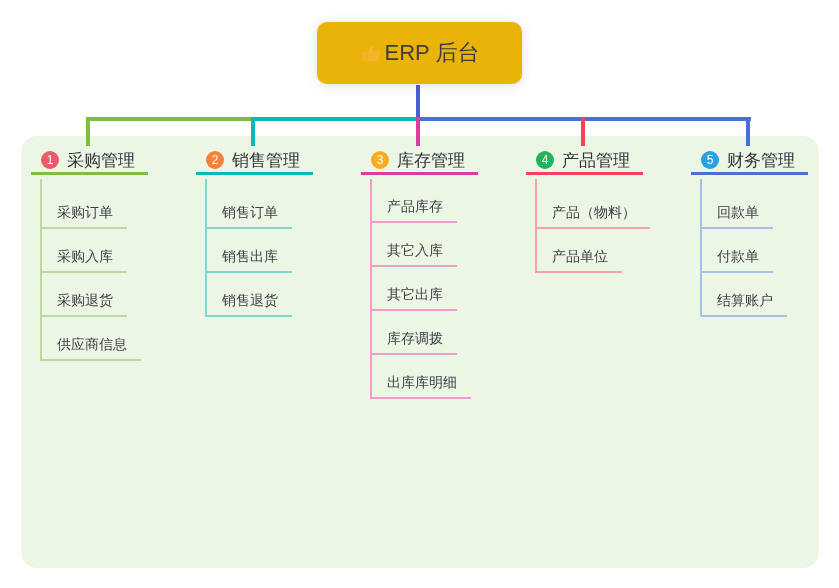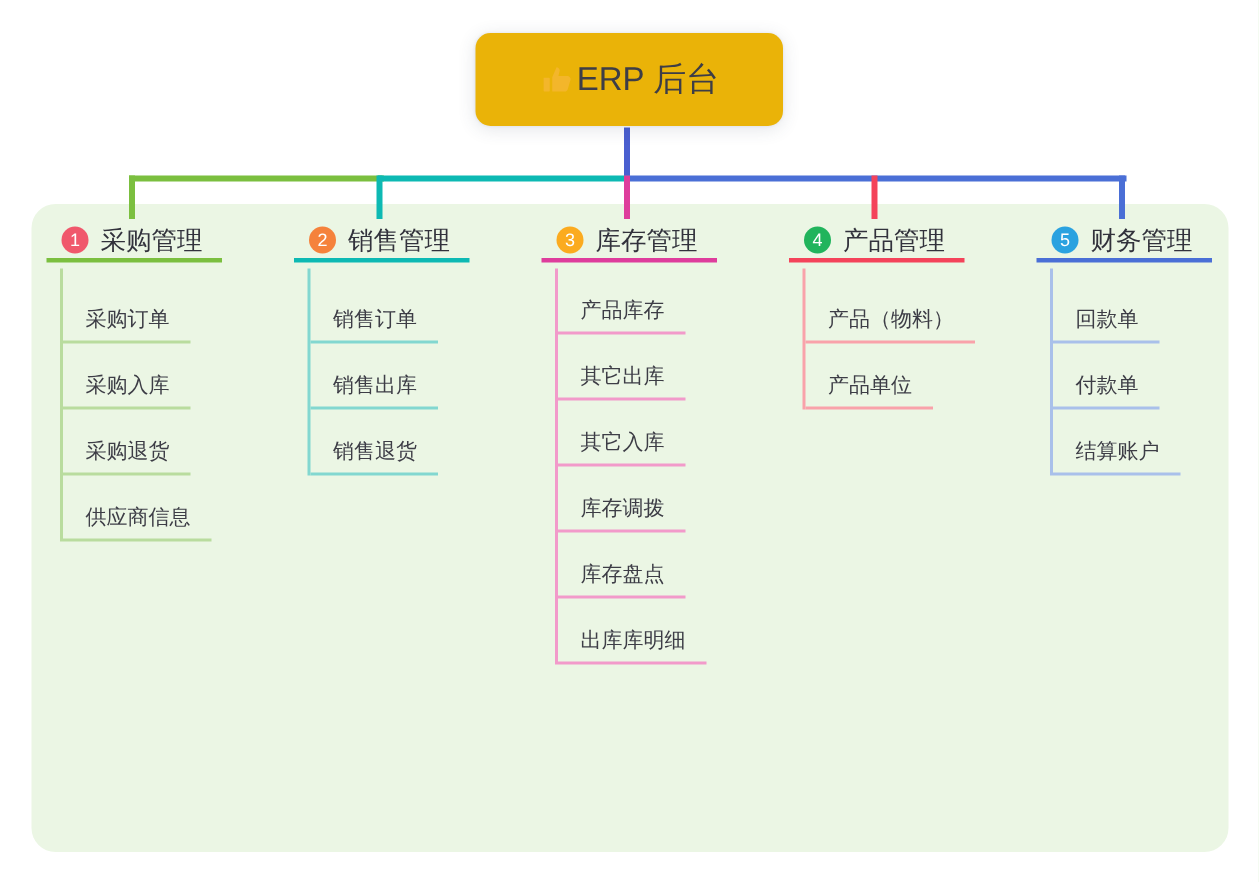--- a/index.html
+++ b/index.html
@@ -121,30 +121,27 @@
       <div class="branch-col" style="left: 361px;">
         <div class="branch-header" style="border-bottom-color: rgb(222, 61, 156);">
           <span class="badge" style="background: rgb(251, 171, 31);">3</span>
           <span>库存管理</span>
         </div>
         <div class="branch-items" style="border-left-color: rgb(242, 154, 202);">
           <div class="branch-item" style="border-bottom-color: rgb(242, 154, 202);">
             <span>产品库存</span>
           </div>
           <div class="branch-item" style="border-bottom-color: rgb(242, 154, 202);">
+            <span>其它入库</span>
+          </div>
+          <div class="branch-item" style="border-bottom-color: rgb(242, 154, 202);">
             <span>其它出库</span>
           </div>
           <div class="branch-item" style="border-bottom-color: rgb(242, 154, 202);">
-            <span>其它入库</span>
-          </div>
-          <div class="branch-item" style="border-bottom-color: rgb(242, 154, 202);">
             <span>库存调拨</span>
-          </div>
-          <div class="branch-item" style="border-bottom-color: rgb(242, 154, 202);">
-            <span>库存盘点</span>
           </div>
           <div class="branch-item" style="border-bottom-color: rgb(242, 154, 202);">
             <span>出库库明细</span>
           </div>
         </div>
       </div>
       <div class="branch-col" style="left: 526px;">
         <div class="branch-header" style="border-bottom-color: rgb(244, 67, 90);">
           <span class="badge" style="background: rgb(33, 180, 92);">4</span>
           <span>产品管理</span>

